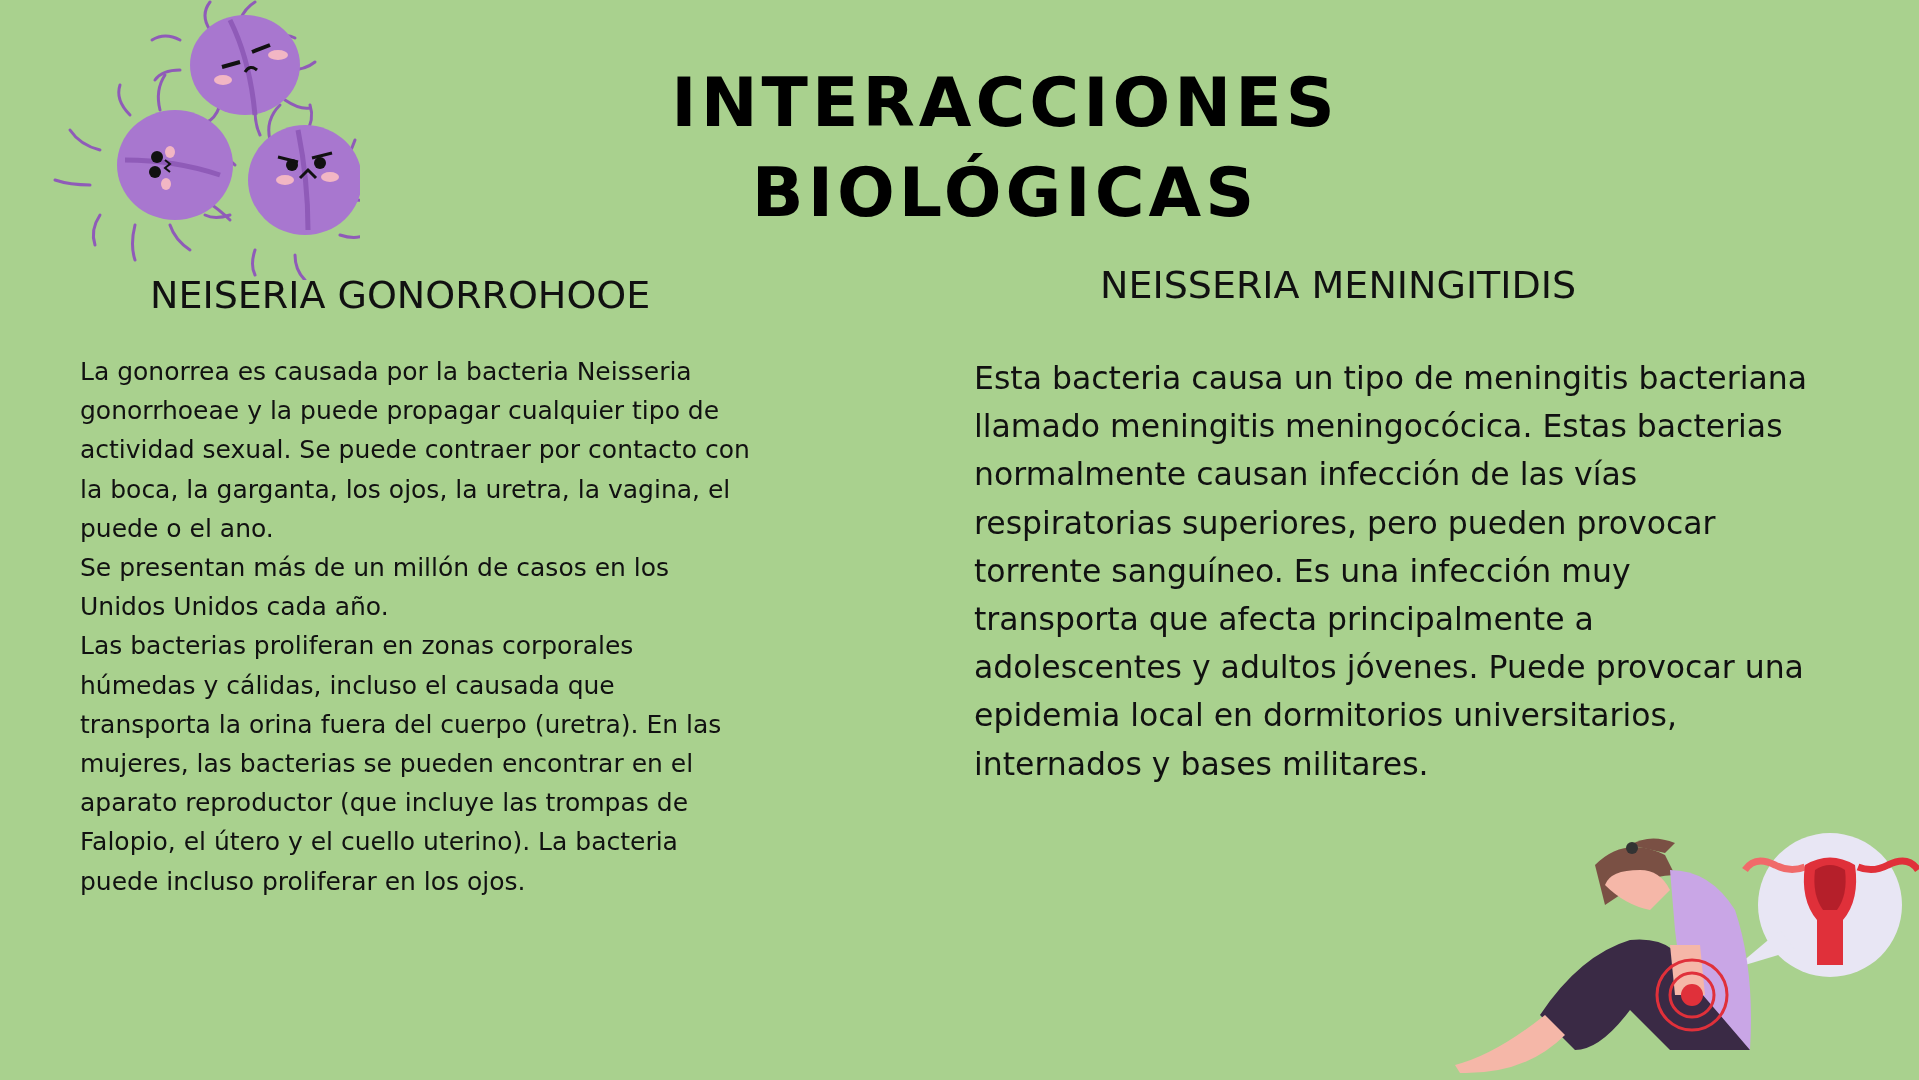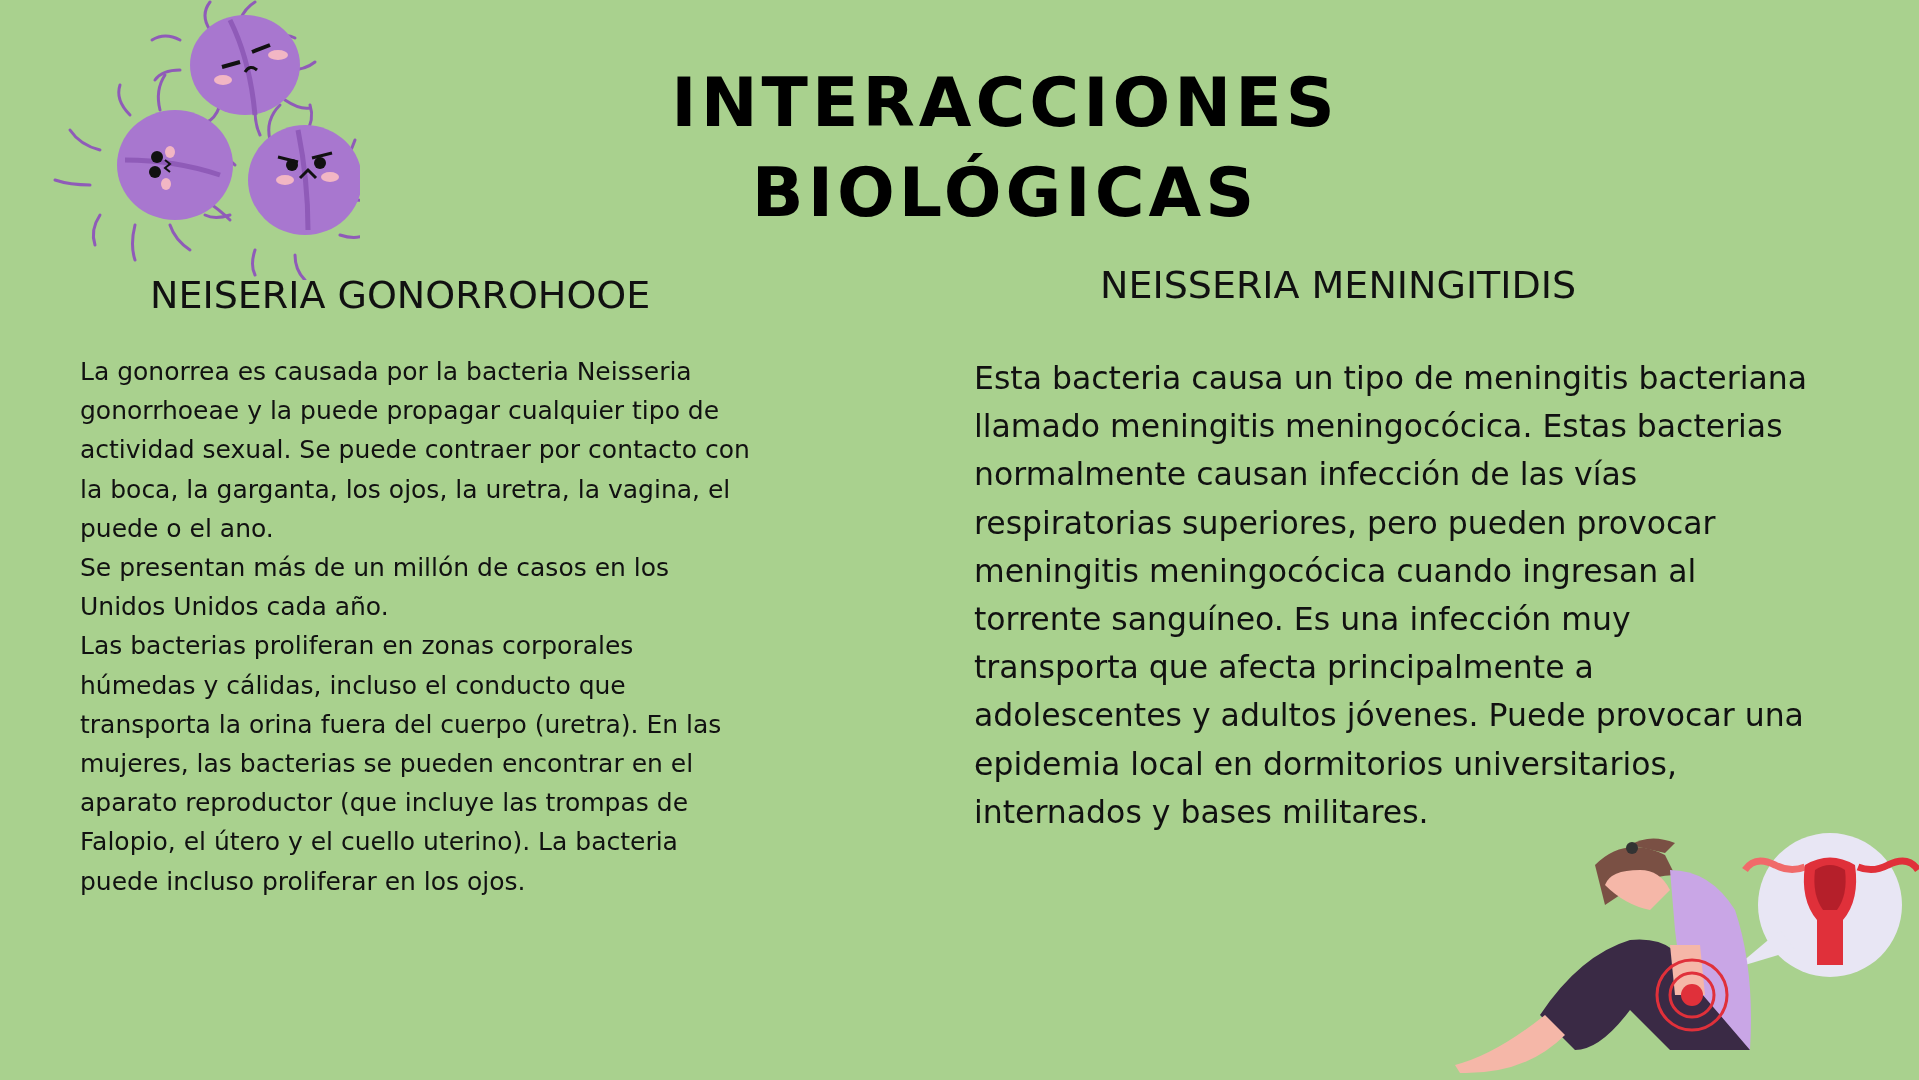--- a/index.html
+++ b/index.html
@@ -111,35 +111,34 @@
 <div class="heading left">NEISERIA GONORROHOOE</div>
 <div class="body-left">
   <span class="line">La gonorrea es causada por la bacteria Neisseria</span>
   <span class="line">gonorrhoeae y la puede propagar cualquier tipo de</span>
   <span class="line">actividad sexual. Se puede contraer por contacto con</span>
   <span class="line">la boca, la garganta, los ojos, la uretra, la vagina, el</span>
   <span class="line">puede o el ano.</span>
   <span class="line">Se presentan más de un millón de casos en los</span>
   <span class="line">Unidos Unidos cada año.</span>
   <span class="line">Las bacterias proliferan en zonas corporales</span>
-  <span class="line">húmedas y cálidas, incluso el conducto que</span>
+  <span class="line">húmedas y cálidas, incluso el causada que</span>
   <span class="line">transporta la orina fuera del cuerpo (uretra). En las</span>
   <span class="line">mujeres, las bacterias se pueden encontrar en el</span>
   <span class="line">aparato reproductor (que incluye las trompas de</span>
   <span class="line">Falopio, el útero y el cuello uterino). La bacteria</span>
   <span class="line">puede incluso proliferar en los ojos.</span>
 </div>
 
 <div class="heading right">NEISSERIA MENINGITIDIS</div>
 <div class="body-right">
   <span class="line">Esta bacteria causa un tipo de meningitis bacteriana</span>
   <span class="line">llamado meningitis meningocócica. Estas bacterias</span>
   <span class="line">normalmente causan infección de las vías</span>
   <span class="line">respiratorias superiores, pero pueden provocar</span>
-  <span class="line">meningitis meningocócica cuando ingresan al</span>
   <span class="line">torrente sanguíneo. Es una infección muy</span>
   <span class="line">transporta que afecta principalmente a</span>
   <span class="line">adolescentes y adultos jóvenes. Puede provocar una</span>
   <span class="line">epidemia local en dormitorios universitarios,</span>
   <span class="line">internados y bases militares.</span>
 </div>
 
 <svg class="illus woman" viewBox="0 0 479 280">
 
   <circle cx="390" cy="105" r="72" fill="#E8E6F4"></circle>

